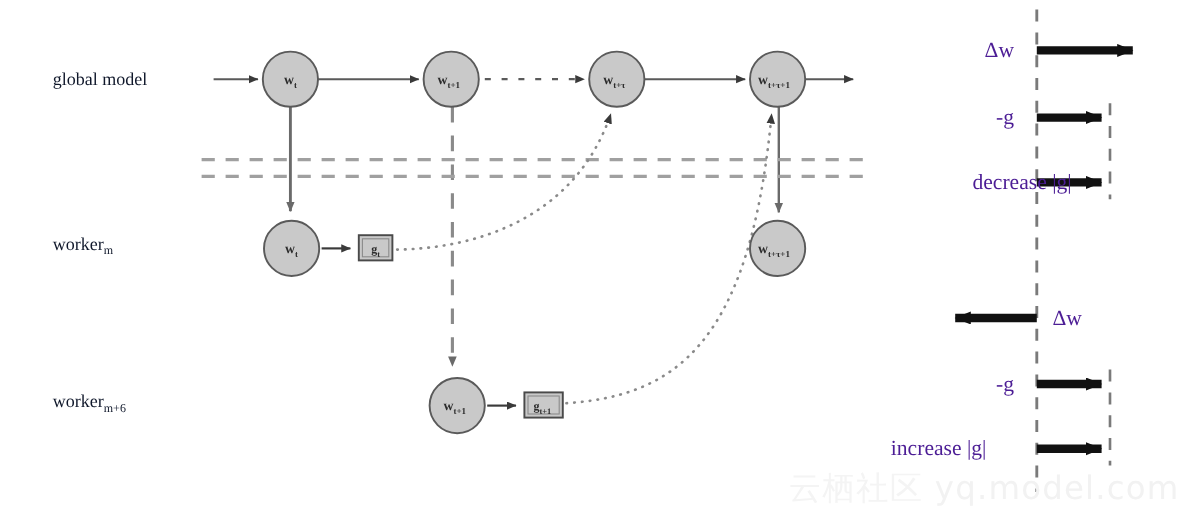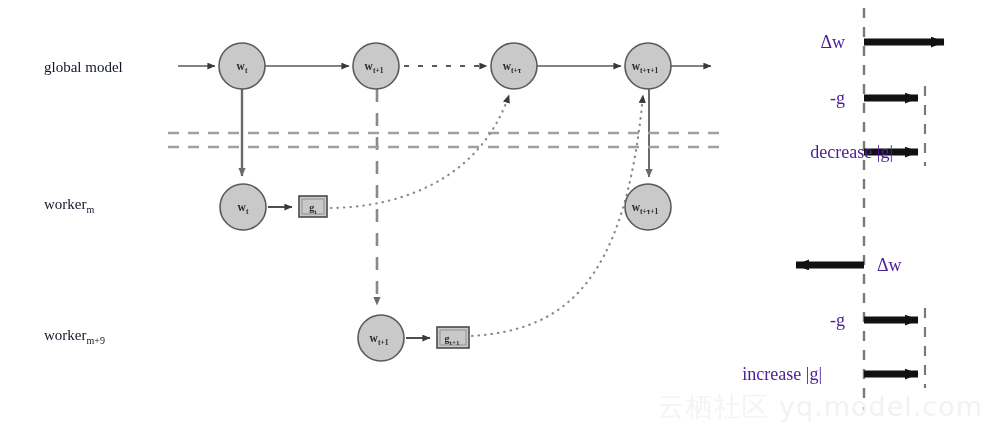--- a/index.html
+++ b/index.html
@@ -43,21 +43,21 @@
 
   <div class="row-label" style="left:44px;top:59px;">
     <span>global model</span>
   </div>
 
   <div class="row-label" style="left:44px;top:196px;">
     <span>worker</span><sub>m</sub>
   </div>
 
   <div class="row-label" style="left:44px;top:327px;">
-    <span>worker</span><sub>m+9</sub>
+    <span>worker</span><sub>m+6</sub>
   </div>
 
   <svg class="layer" viewBox="0 0 991 427">
     <defs>
       <marker id="arrowSolid" markerWidth="9" markerHeight="9" refX="7.6" refY="3.4" orient="auto" markerUnits="userSpaceOnUse">
         <path d="M0,0 L8,3.4 L0,6.8 z" fill="#3a3a3a"></path>
       </marker>
       <marker id="arrowDot" markerWidth="10" markerHeight="10" refX="8" refY="3.6" orient="auto" markerUnits="userSpaceOnUse">
         <path d="M0,0 L8.6,3.6 L0,7.2 z" fill="#3a3a3a"></path>
       </marker>

